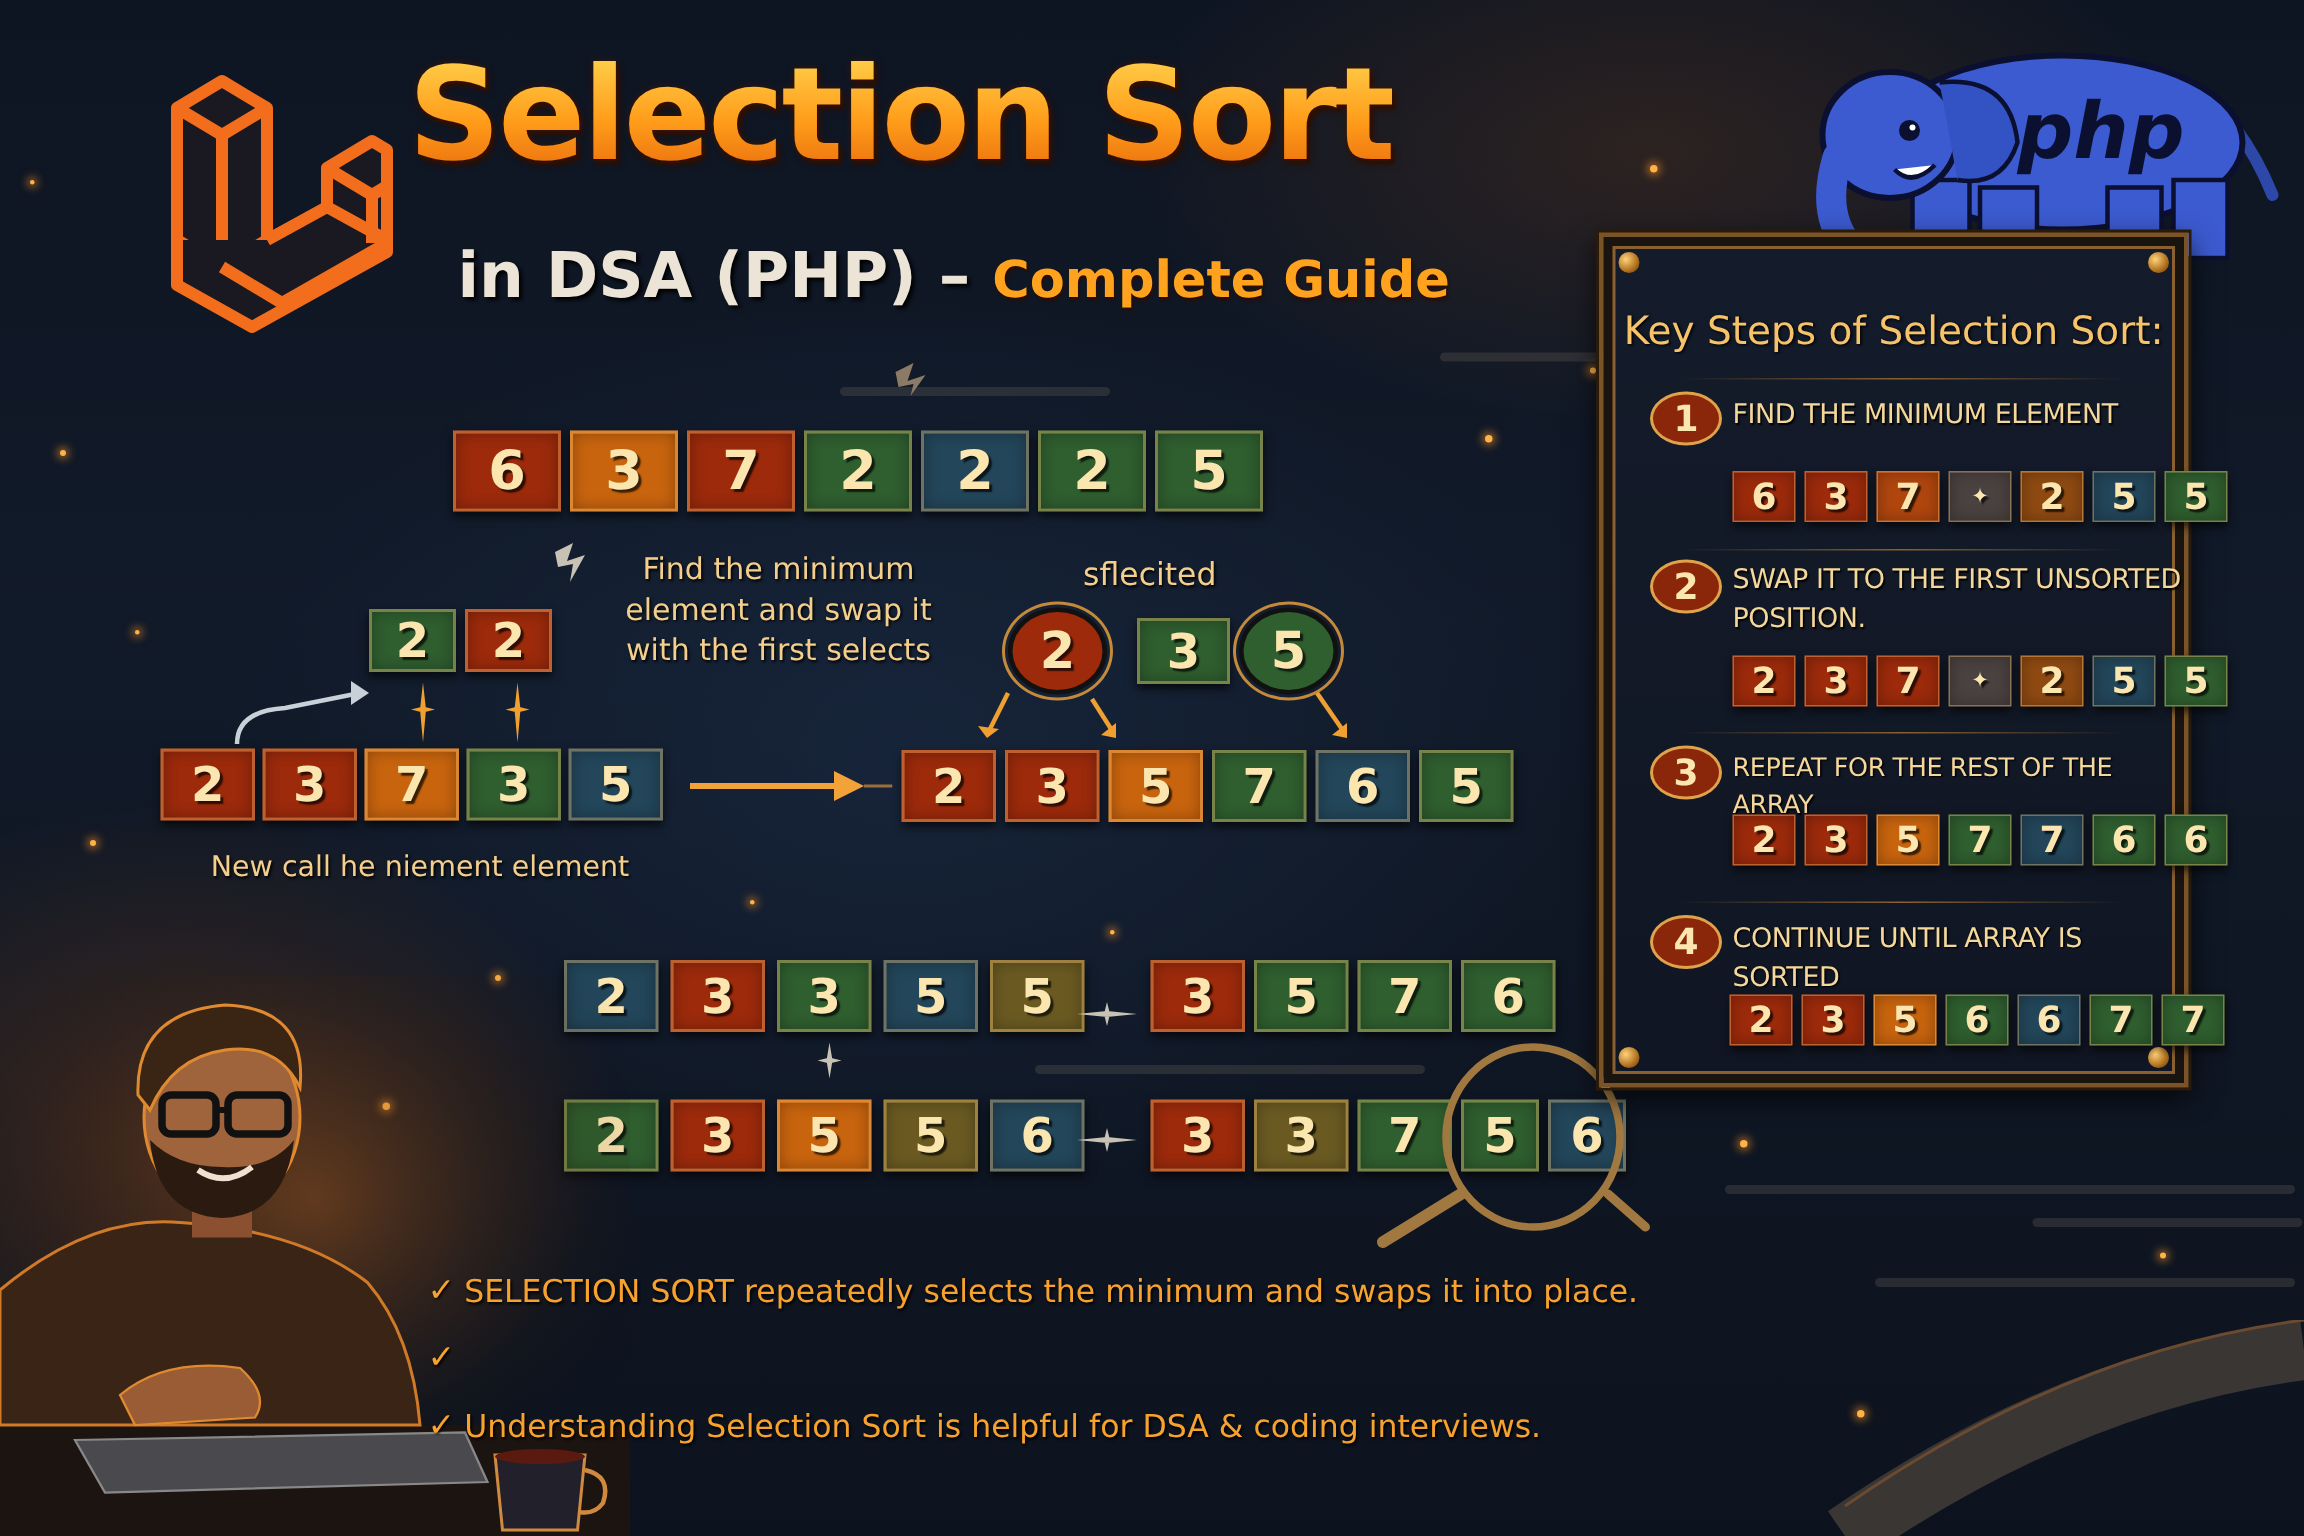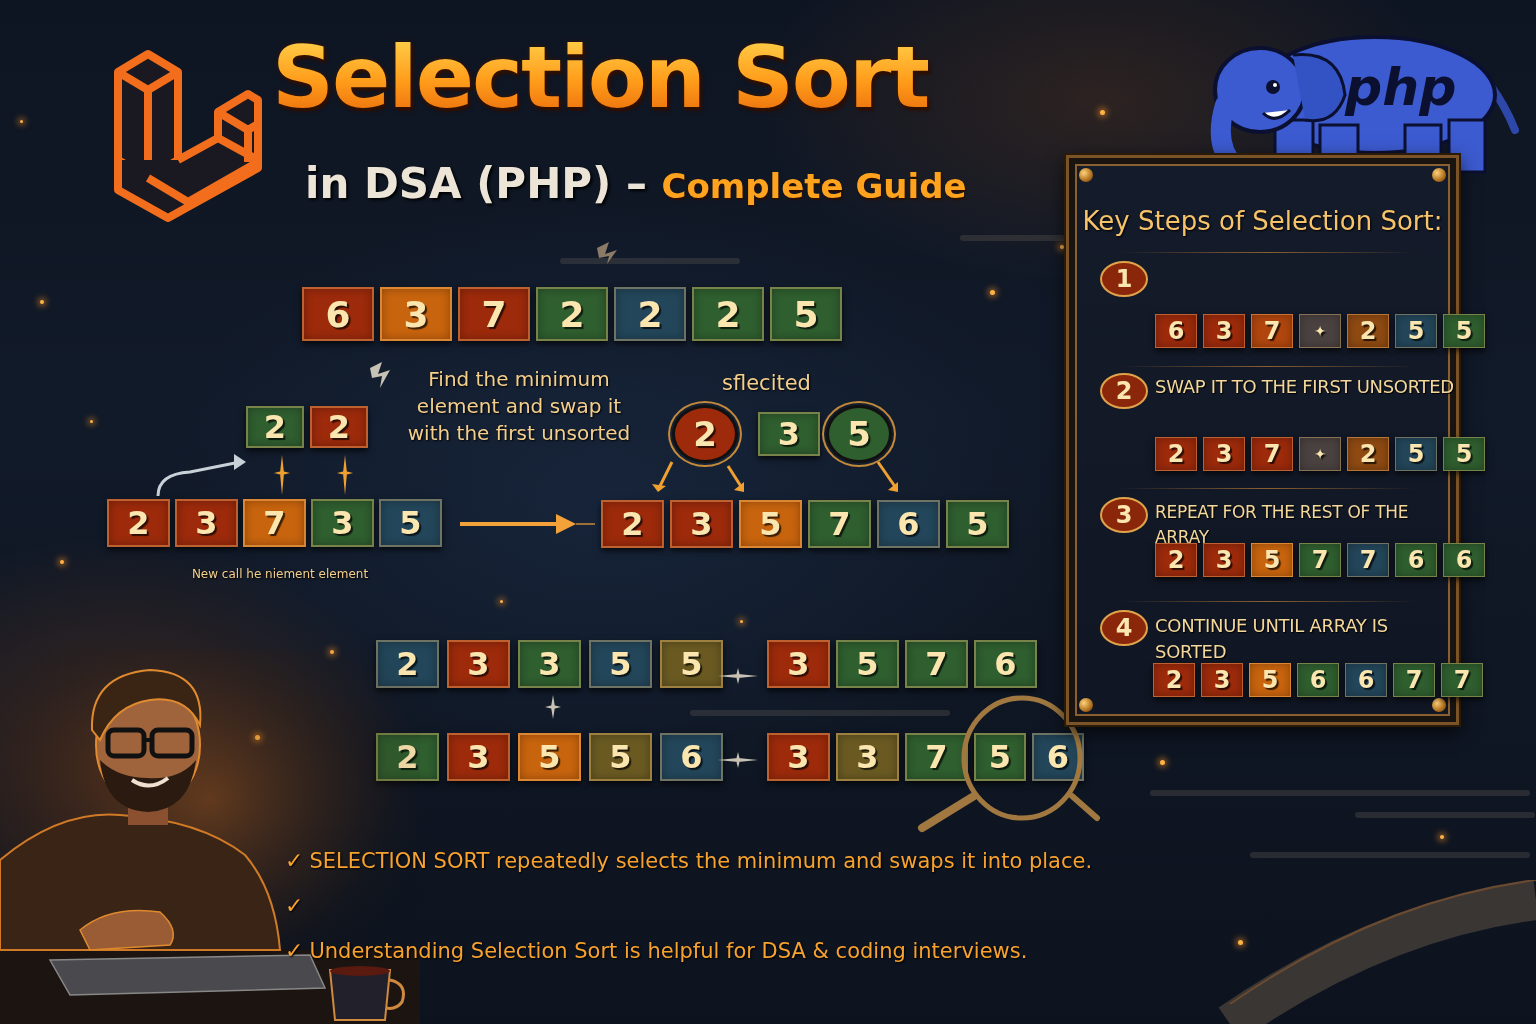--- a/index.html
+++ b/index.html
@@ -189,21 +189,21 @@
 <svg style="position:absolute;left:368px;top:360px" width="24" height="30">
   <path d="M2 8 L14 2 L10 14 L22 10 L12 28 L14 16 L4 18 Z" fill="#c8c2b5"></path>
 </svg>
 <svg style="position:absolute;left:595px;top:240px" width="26" height="26">
   <path d="M2 8 L14 2 L10 14 L22 10 L12 24 L14 16 L4 18 Z" fill="#8a7a66"></path>
 </svg>
 
 <div class="caption" style="left:388px;top:366px;width:262px;font-size:20px;">
   <div>Find the minimum</div>
   <div>element and swap it</div>
-  <div>with the first unsorted</div>
+  <div>with the first selects</div>
 </div>
 
 <div class="row" style="left:246px;top:406px;gap:6px;">
   <div class="tile md c-green" style="width:58px;height:42px;">2</div>
   <div class="tile md c-red" style="width:58px;height:42px;">2</div>
 </div>
 <svg style="position:absolute;left:150px;top:450px" width="110" height="50">
   <path d="M8 46 Q8 24 40 22 L90 12" stroke="#c8d0d8" stroke-width="3" fill="none"></path>
   <path d="M84 4 L96 12 L84 20 Z" fill="#c8d0d8"></path>
 </svg>
@@ -221,21 +221,21 @@
   <div class="tile md c-green">3</div>
   <div class="tile md c-blue">5</div>
 </div>
 
 <svg style="position:absolute;left:460px;top:512px" width="135" height="24">
   <path d="M0 12 L100 12" stroke="#f3a23a" stroke-width="4"></path>
   <path d="M96 2 L116 12 L96 22 Z" fill="#f3a23a"></path>
   <path d="M116 12 L135 12" stroke="#f3a23a" stroke-width="2" opacity="0.6"></path>
 </svg>
 
-<div class="caption" style="left:120px;top:566px;width:320px;font-size:12px;">
+<div class="caption" style="left:120px;top:566px;width:320px;font-size:19px;">
   <div>New call he niement element</div>
 </div>
 
 <div class="caption" style="left:722px;top:369px;font-size:21px;">sflecited</div>
 <div class="circle-tile c-red" style="position:absolute;left:672px;top:405px;">2</div>
 <div class="tile md c-green" style="position:absolute;left:758px;top:412px;width:62px;height:44px;">3</div>
 <div class="circle-tile c-green" style="position:absolute;left:826px;top:405px;">5</div>
 <svg style="position:absolute;left:650px;top:460px" width="260" height="36">
   <path d="M22 2 L8 30" stroke="#f0a030" stroke-width="3"></path>
     <path d="M2 24 L8 32 L16 26 Z" fill="#f0a030"></path>
@@ -301,34 +301,36 @@
 <div class="panel">
   <div class="rivet" style="left:10px;top:10px;"></div>
   <div class="rivet" style="right:10px;top:10px;"></div>
   <div class="rivet" style="left:10px;bottom:10px;"></div>
   <div class="rivet" style="right:10px;bottom:10px;"></div>
 
   <div class="panel-title">Key Steps of Selection Sort:</div>
   <div class="panel-divider" style="top:94px;"></div>
 
   <div class="step-badge" style="left:31px;top:103px;">1</div>
+  <div class="step-text" style="left:86px;top:106px;">FIND THE MINIMUM ELEMENT</div>
   <div class="row" style="left:86px;top:156px;gap:6px;">
     <div class="tile sm c-red">6</div>
     <div class="tile sm c-red">3</div>
     <div class="tile sm c-red" style="background:#b0460e">7</div>
     <div class="tile sm c-gray" style="font-size:14px">✦</div>
     <div class="tile sm c-brown">2</div>
     <div class="tile sm c-blue">5</div>
     <div class="tile sm c-green">5</div>
   </div>
   <div class="panel-divider" style="top:208px;"></div>
 
   <div class="step-badge" style="left:31px;top:215px;">2</div>
   <div class="step-text" style="left:86px;top:216px;">
     <div>SWAP IT TO THE FIRST UNSORTED</div>
+    <div>POSITION.</div>
   </div>
   <div class="row" style="left:86px;top:279px;gap:6px;">
     <div class="tile sm c-red">2</div>
     <div class="tile sm c-red">3</div>
     <div class="tile sm c-red">7</div>
     <div class="tile sm c-gray" style="font-size:14px">✦</div>
     <div class="tile sm c-brown">2</div>
     <div class="tile sm c-blue">5</div>
     <div class="tile sm c-green">5</div>
   </div>

